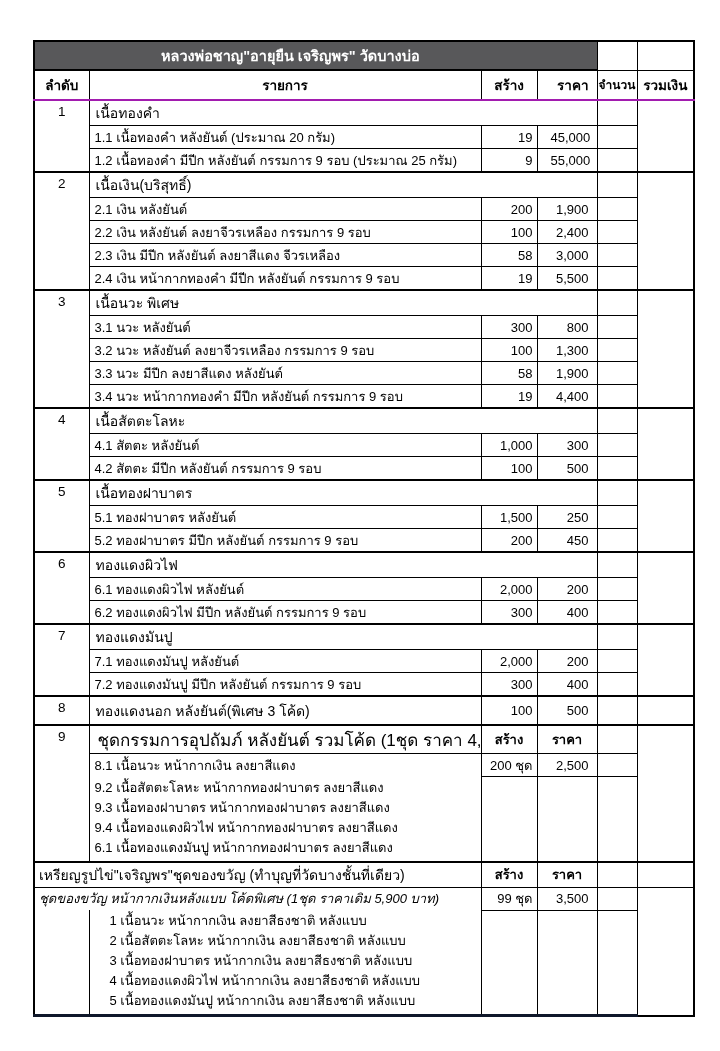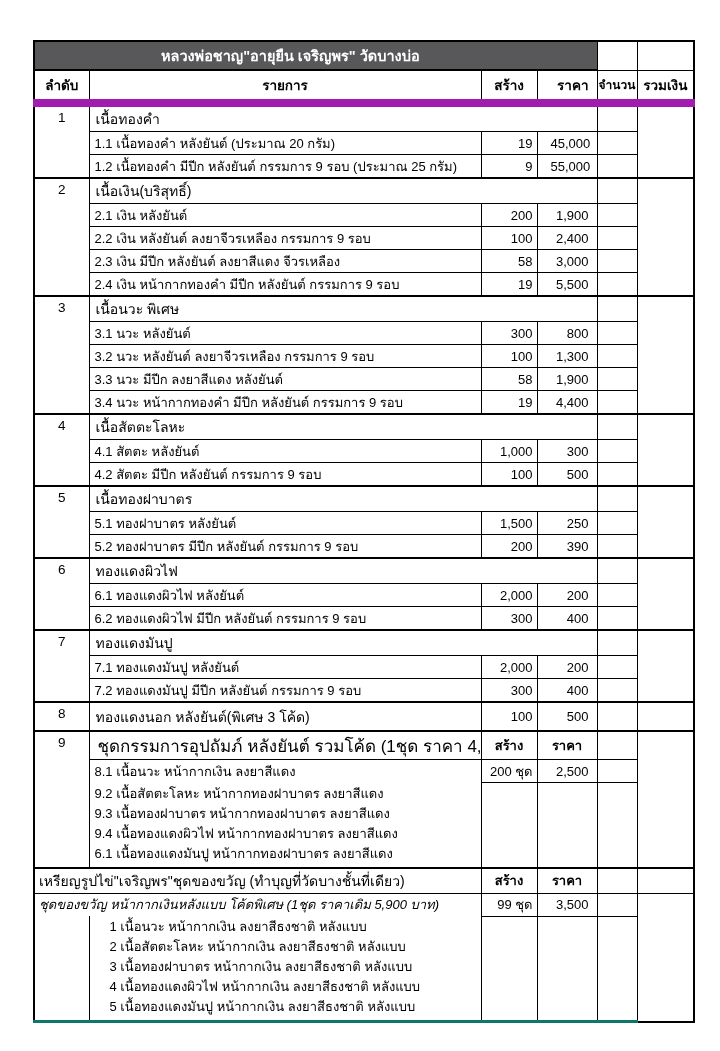--- a/index.html
+++ b/index.html
@@ -6,35 +6,35 @@
   .page{position:relative;width:720px;height:1051px;background:#ffffff;
         font-family:"Liberation Sans","DejaVu Sans",sans-serif;color:#000;}
   table.sheet{position:absolute;left:33px;top:40px;width:660px;
         border-collapse:collapse;table-layout:fixed;border:2px solid #000;}
   td{border:1px solid #000;font-size:13px;height:22px;padding:0 4px;
      overflow:hidden;white-space:nowrap;vertical-align:middle;}
   tr.titlerow td{height:27px;}
   .title-cell{background:#58585a;color:#fff;font-weight:bold;font-size:14.5px;
      text-align:center;padding-right:55px;border-bottom:2px solid #000;}
   tr.hdr td{font-weight:bold;font-size:13.5px;height:28px;text-align:center;
-     border-bottom:8px solid #a21caf;}
+     border-bottom:2px solid #a21caf;}
   tr.hdr td.pricecol{text-align:right;padding-right:8px;}
   tr.hdr td.qtycol{font-size:12px;padding:0;}
   tr.sec td{border-top:2px solid #000;height:24px;}
   .num{text-align:center;vertical-align:top;padding-top:3px;font-size:13.5px;}
   .slabel{font-weight:normal;font-size:14px;padding-left:6px;}
   .item{padding-left:5px;}
   .made{text-align:right;padding-right:4px;}
   .price{text-align:right;padding-right:8px;padding-left:13px;}
   .minihdr{font-weight:bold;text-align:center;}
   .nb{border-bottom:none;}
   .nt{border-top:none;}
   td.block{white-space:nowrap;vertical-align:top;padding:1px 4px 3px 5px;}
   td.block div{line-height:20px;}
-  tr.lastrow td{border-bottom:3px solid #0f766e;padding-left:20px;}
+  tr.lastrow td{border-bottom:3px solid #0f172a;padding-left:20px;}
 </style>
 </head>
 <body>
 
 <div class="page">
 <table class="sheet">
 <colgroup>
   <col style="width:55px">
         <col style="width:392px">
         <col style="width:56px">
@@ -167,21 +167,21 @@
 </tr>
 <tr>
   <td class="item">5.1 ทองฝาบาตร หลังยันต์</td>
   <td class="made">1,500</td>
   <td class="price">250</td>
   <td></td>
 </tr>
 <tr>
   <td class="item">5.2 ทองฝาบาตร มีปีก หลังยันต์ กรรมการ 9  รอบ</td>
   <td class="made">200</td>
-  <td class="price">390</td>
+  <td class="price">450</td>
   <td></td>
 </tr>
 
 <tr class="sec">
   <td class="num" rowspan="3">6</td>
   <td class="slabel" colspan="3">ทองแดงผิวไฟ</td>
   <td></td>
   <td rowspan="3"></td>
 </tr>
 <tr>

